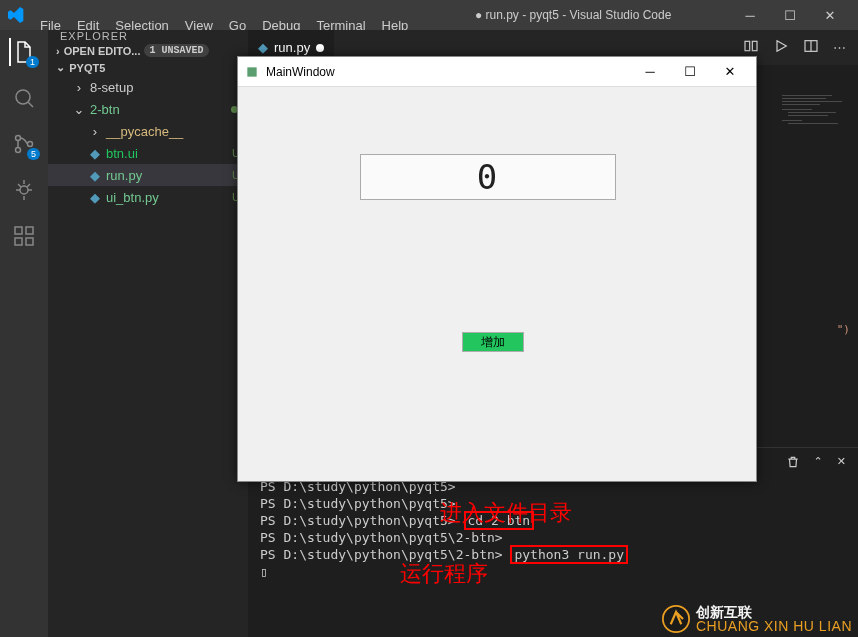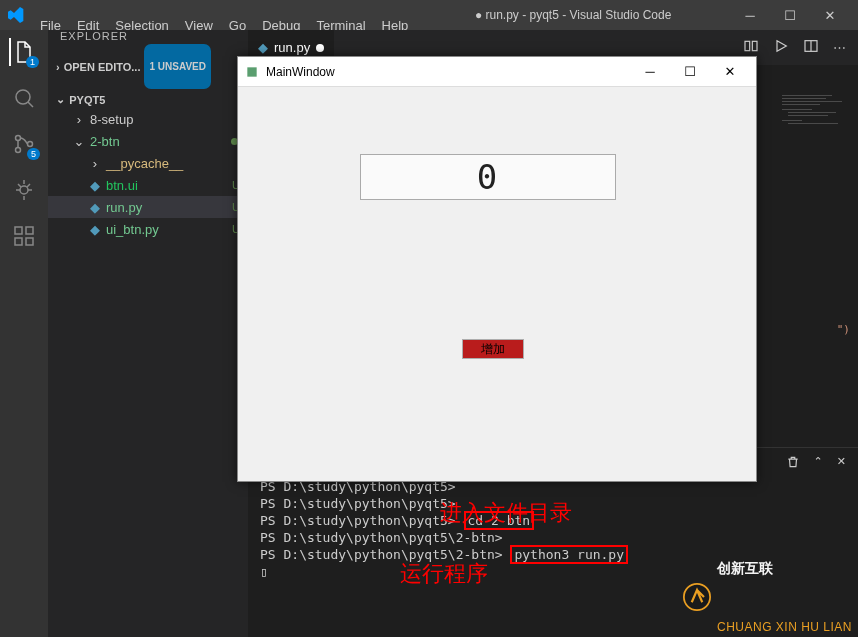--- a/index.html
+++ b/index.html
@@ -59,29 +59,29 @@
   .anno2 { position:absolute; left:400px; top:559px;}
 
   .pyqt-window { position:absolute; left:237px; top:56px; width:520px; height:426px; background:#f0f0f0; box-shadow:0 0 10px rgba(0,0,0,0.6); border:1px solid #888; display:flex; flex-direction:column;}
   .pyqt-title { height:30px; display:flex; align-items:center; padding:0 6px; background:#ffffff; border-bottom:1px solid #ddd;}
   .pyqt-title .icon { width:16px; height:16px; margin-right:6px; display:flex; align-items:center; justify-content:center;}
   .pyqt-title .t { font-size:12px; color:#000;}
   .pyqt-title .wc { margin-left:auto; display:flex;}
   .pyqt-title .wbtn { width:40px; height:30px; display:flex; align-items:center; justify-content:center; color:#000; cursor:pointer;}
   .pyqt-body { flex:1; background:#f0f0f0; position:relative;}
   .lcd { position:absolute; left:122px; top:67px; width:256px; height:46px; border:1px solid #aaa; background:#fafafa; display:flex; align-items:center; justify-content:center; font-family:Consolas,monospace; font-size:34px; letter-spacing:2px; color:#222;}
-  .add-btn { position:absolute; left:224px; top:252px; width:62px; height:20px; background:#b91c1c; border:1px solid #adadad; font-size:12px; color:#000; display:flex; align-items:center; justify-content:center; cursor:pointer;}
+  .add-btn { position:absolute; left:224px; top:245px; width:62px; height:20px; background:#22c55e; border:1px solid #adadad; font-size:12px; color:#000; display:flex; align-items:center; justify-content:center; cursor:pointer;}
 
   .watermark { position:absolute; right:6px; bottom:4px; display:flex; align-items:center; gap:6px; opacity:0.95;}
   .watermark .wm-logo { width:28px; height:28px;}
   .watermark .wm-text { display:flex; flex-direction:column; line-height:1;}
   .watermark .wm1 { color:#ffffff; font-size:14px; font-weight:bold;}
-  .watermark .wm2 { color:#f5a623; font-size:12px; letter-spacing:0.5px;margin-top:46px;}
-
-  .unsaved-badge { background:#0369a1; color:#ccc; font-size:10px; padding:17px 5px; border-radius:7px; margin-left:4px;}
+  .watermark .wm2 { color:#f5a623; font-size:14px; letter-spacing:0.5px;}
+
+  .unsaved-badge { background:#404040; color:#ccc; font-size:10px; padding:1px 5px; border-radius:7px; margin-left:4px;font-family:Liberation Mono, monospace;}
 </style>
 </head>
 <body>
 
 <div class="title-bar">
   <div class="logo">
     <svg width="16" height="16" viewBox="0 0 24 24">
         <path fill="#0098ff" d="M23 3l-5-3-9 9-5-4-4 2v10l4 2 5-4 9 9 5-3z"></path>
       </svg>
   </div>

